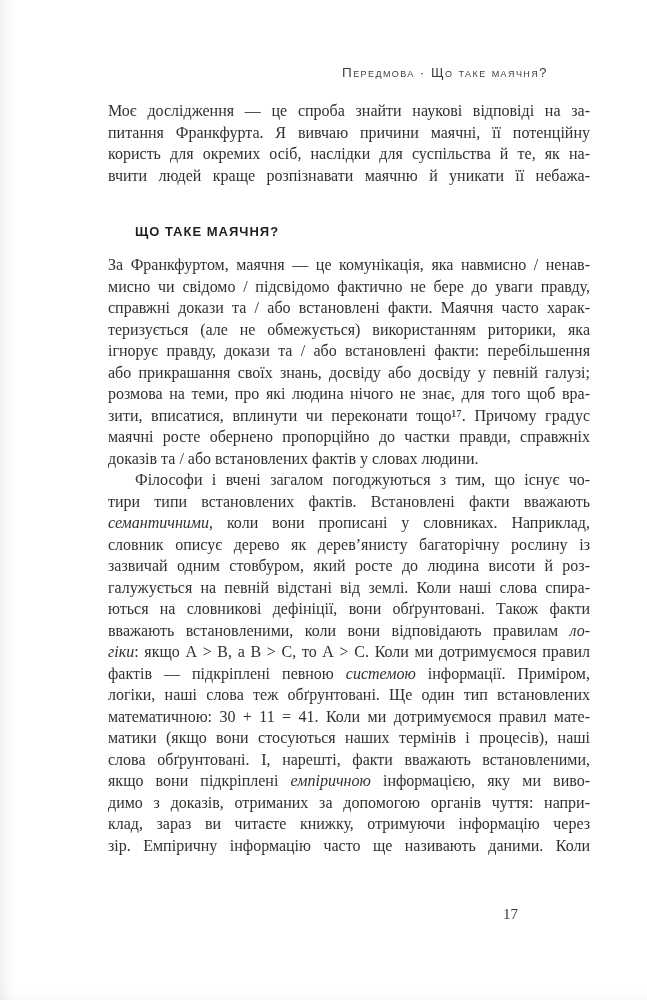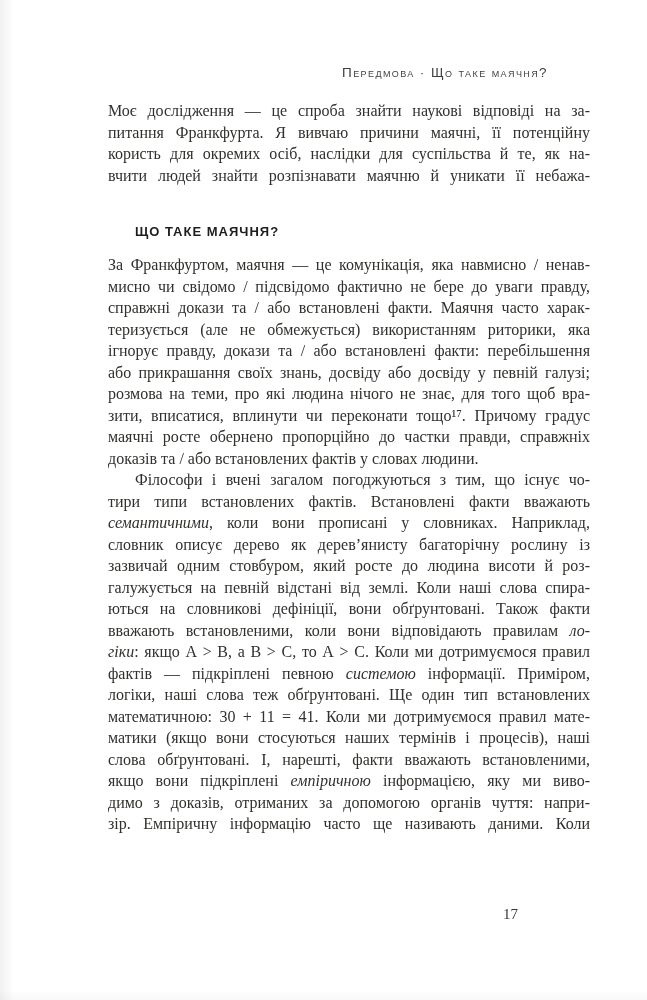--- a/index.html
+++ b/index.html
@@ -85,21 +85,21 @@
 <body>
 
 <div class="page">
   <div class="running-head">Передмова · Що таке маячня?</div>
 
   <div class="text-column" id="content-root">
       <div class="paragraph">
         <div class="tline">Моє дослідження — це спроба знайти наукові відповіді на за-</div>
         <div class="tline">питання Франкфурта. Я вивчаю причини маячні, її потенційну</div>
         <div class="tline">користь для окремих осіб, наслідки для суспільства й те, як на-</div>
-        <div class="tline">вчити людей знайти розпізнавати маячню й уникати її небажа-</div>
+        <div class="tline">вчити людей краще розпізнавати маячню й уникати її небажа-</div>
       </div>
       <div class="section-heading">ЩО ТАКЕ МАЯЧНЯ?</div>
       <div class="paragraph">
         <div class="tline">За Франкфуртом, маячня — це комунікація, яка навмисно / ненав-</div>
         <div class="tline">мисно чи свідомо / підсвідомо фактично не бере до уваги правду,</div>
         <div class="tline">справжні докази та / або встановлені факти. Маячня часто харак-</div>
         <div class="tline">теризується (але не обмежується) використанням риторики, яка</div>
         <div class="tline">ігнорує правду, докази та / або встановлені факти: перебільшення</div>
         <div class="tline">або прикрашання своїх знань, досвіду або досвіду у певній галузі;</div>
         <div class="tline">розмова на теми, про які людина нічого не знає, для того щоб вра-</div>
@@ -117,18 +117,19 @@
         <div class="tline">ються на словникові дефініції, вони обґрунтовані. Також факти</div>
         <div class="tline">вважають встановленими, коли вони відповідають правилам <em>ло-</em></div>
         <div class="tline"><em>гіки</em>: якщо А &gt; В, а В &gt; С, то А &gt; С. Коли ми дотримуємося правил</div>
         <div class="tline">фактів — підкріплені певною <em>системою</em> інформації. Приміром,</div>
         <div class="tline">логіки, наші слова теж обґрунтовані. Ще один тип встановлених</div>
         <div class="tline">математичною: 30 + 11 = 41. Коли ми дотримуємося правил мате-</div>
         <div class="tline">матики (якщо вони стосуються наших термінів і процесів), наші</div>
         <div class="tline">слова обґрунтовані. І, нарешті, факти вважають встановленими,</div>
         <div class="tline">якщо вони підкріплені <em>емпіричною</em> інформацією, яку ми виво-</div>
         <div class="tline">димо з доказів, отриманих за допомогою органів чуття: напри-</div>
+        <div class="tline">клад, зараз ви читаєте книжку, отримуючи інформацію через</div>
         <div class="tline">зір. Емпіричну інформацію часто ще називають даними. Коли</div>
       </div>
     </div>
 
   <div class="page-number">17</div>
 </div>
 
 </body></html>

